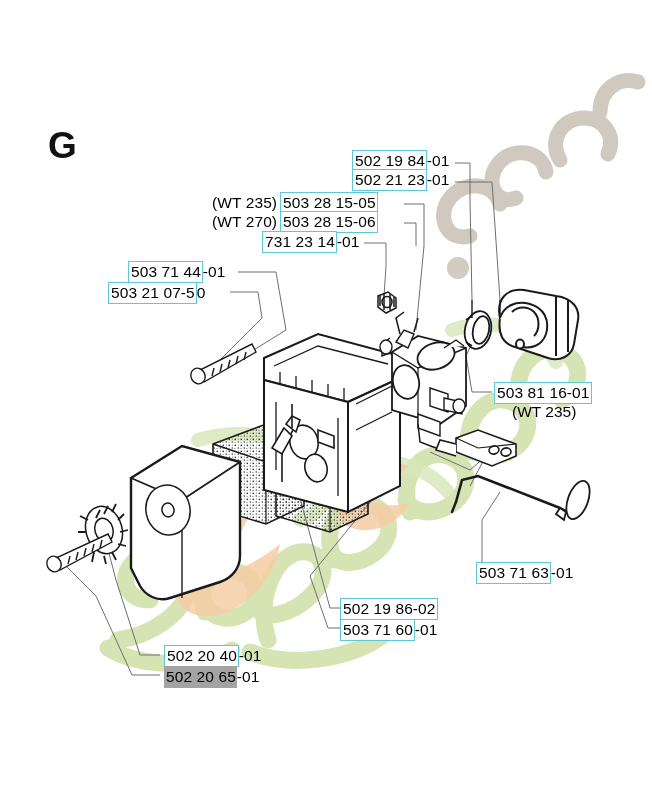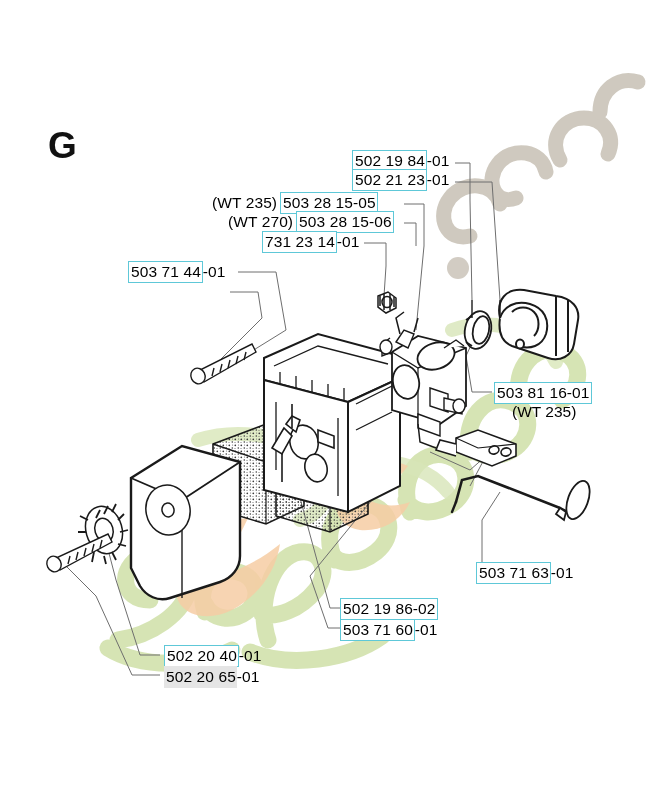--- a/index.html
+++ b/index.html
@@ -73,21 +73,21 @@
   .hl {
     display: inline-block;
     padding: 0px 1px 1px 2px;
     box-sizing: border-box;
   }
   .hl.cyan {
     background: #ffffff;
     border: 1.4px solid #5ec8d8;
   }
   .hl.yellow {
-    background: #e5e5e5;
+    background: #a3a3a3;
     border: none;
     padding: 1px 1px 2px 2px;
   }
   .callout .tail {
     display: inline-block;
   }
   .sub-note {
     position: absolute;
     white-space: nowrap;
     font-family: "Liberation Sans", sans-serif;
@@ -330,32 +330,35 @@
     </div>
 
     <div class="callout" style="left:352px; top:169px;">
       <span class="hl cyan">502 21 23</span><span class="tail">-01</span>
     </div>
 
     <div class="callout" style="left:212px; top:192px;">
       <span class="prefix">(WT 235)</span><span class="hl cyan">503 28 15-05</span>
     </div>
 
-    <div class="callout" style="left:228px; top:211px;text-decoration:underline;">
+    <div class="callout" style="left:212px; top:211px;text-decoration:underline;">
       <span class="prefix">(WT 270)</span><span class="hl cyan">503 28 15-06</span>
     </div>
 
     <div class="callout" style="left:262px; top:231px;">
       <span class="hl cyan">731 23 14</span><span class="tail">-01</span>
     </div>
 
     <div class="callout" style="left:128px; top:261px;">
       <span class="hl cyan">503 71 44</span><span class="tail">-01</span>
     </div>
 
+    <div class="callout" style="left:108px; top:282px;">
+      <span class="hl cyan">503 21 07-5</span><span class="tail">0</span>
+    </div>
 
     <div class="callout" style="left:494px; top:382px;border-radius:9px;">
       <span class="hl cyan">503 81 16-01</span>
     </div>
     <div class="sub-note" style="left:512px; top:402px;">(WT 235)</div>
 
     <div class="callout" style="left:476px; top:562px;">
       <span class="hl cyan">503 71 63</span><span class="tail">-01</span>
     </div>
 

